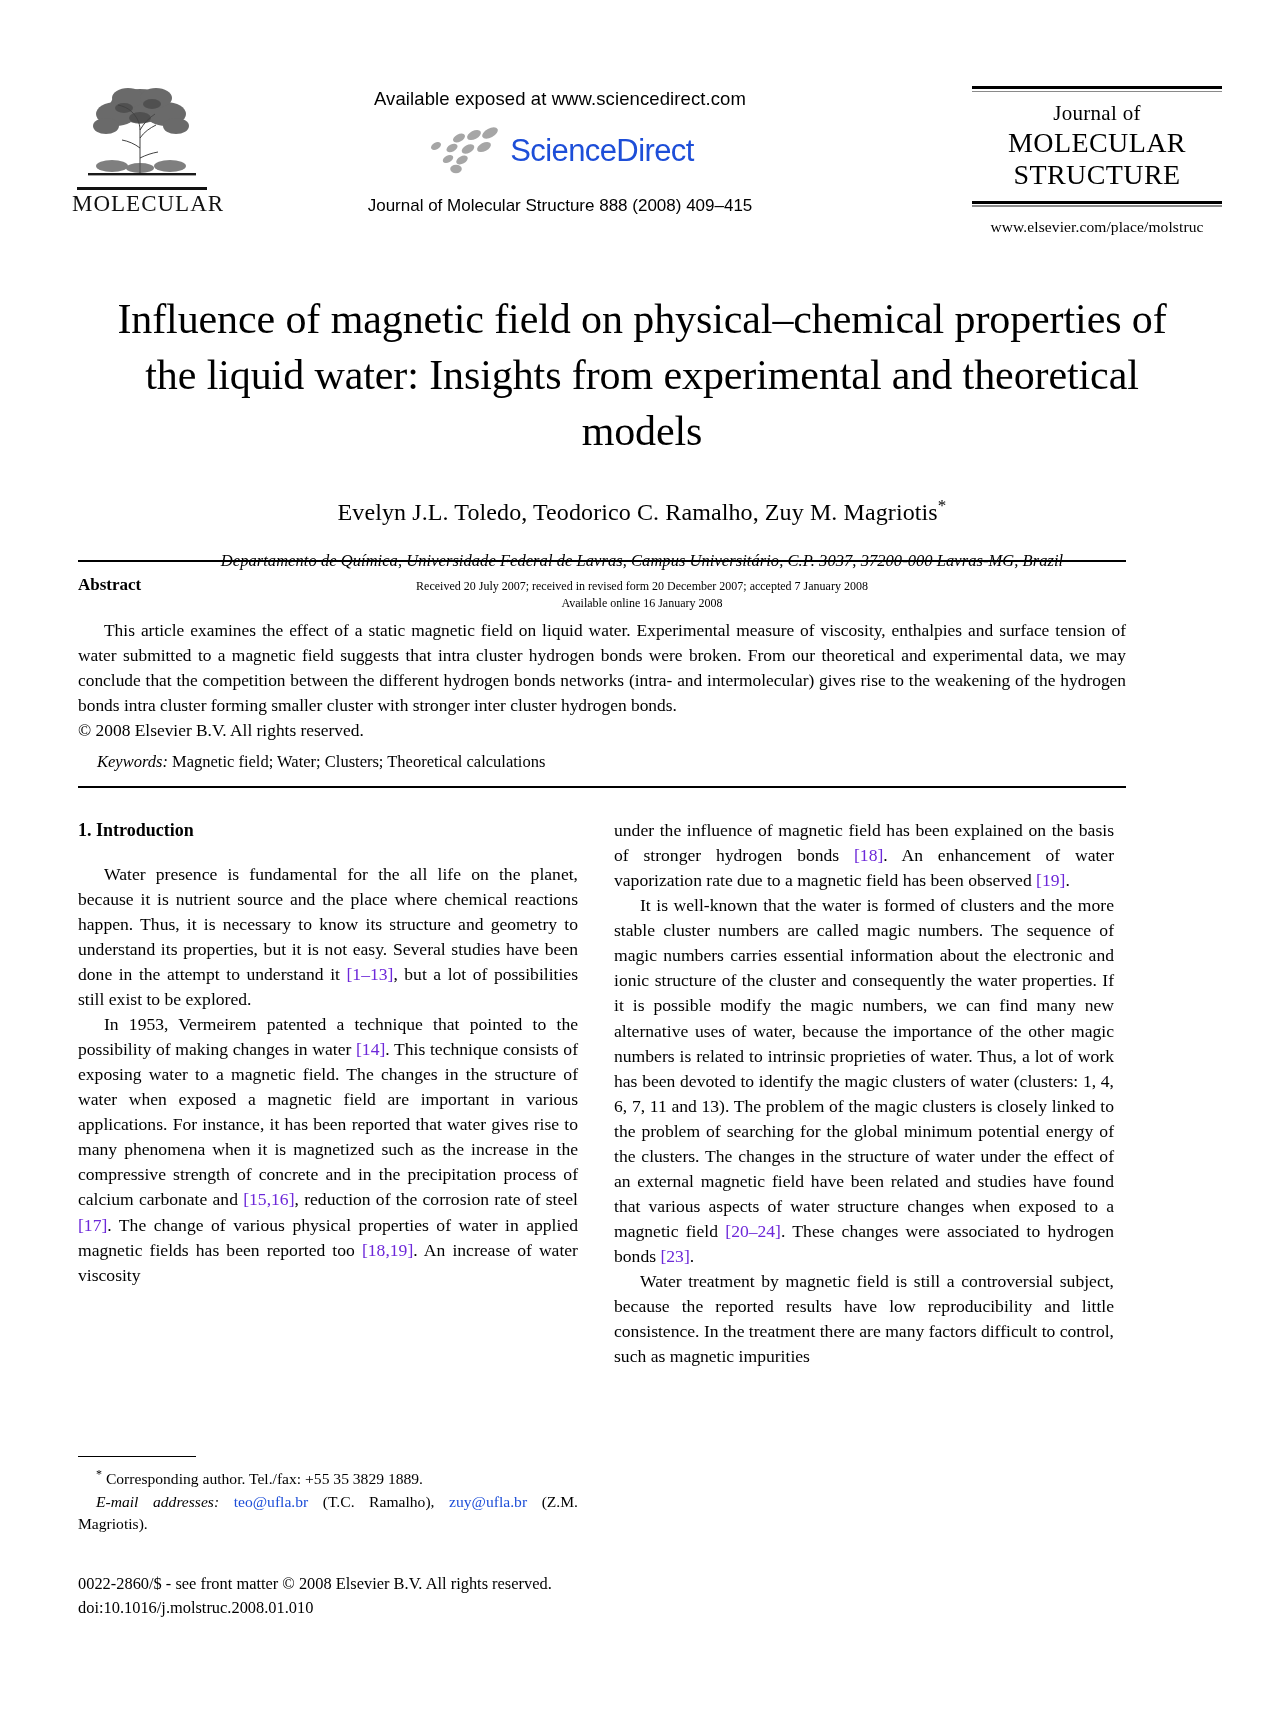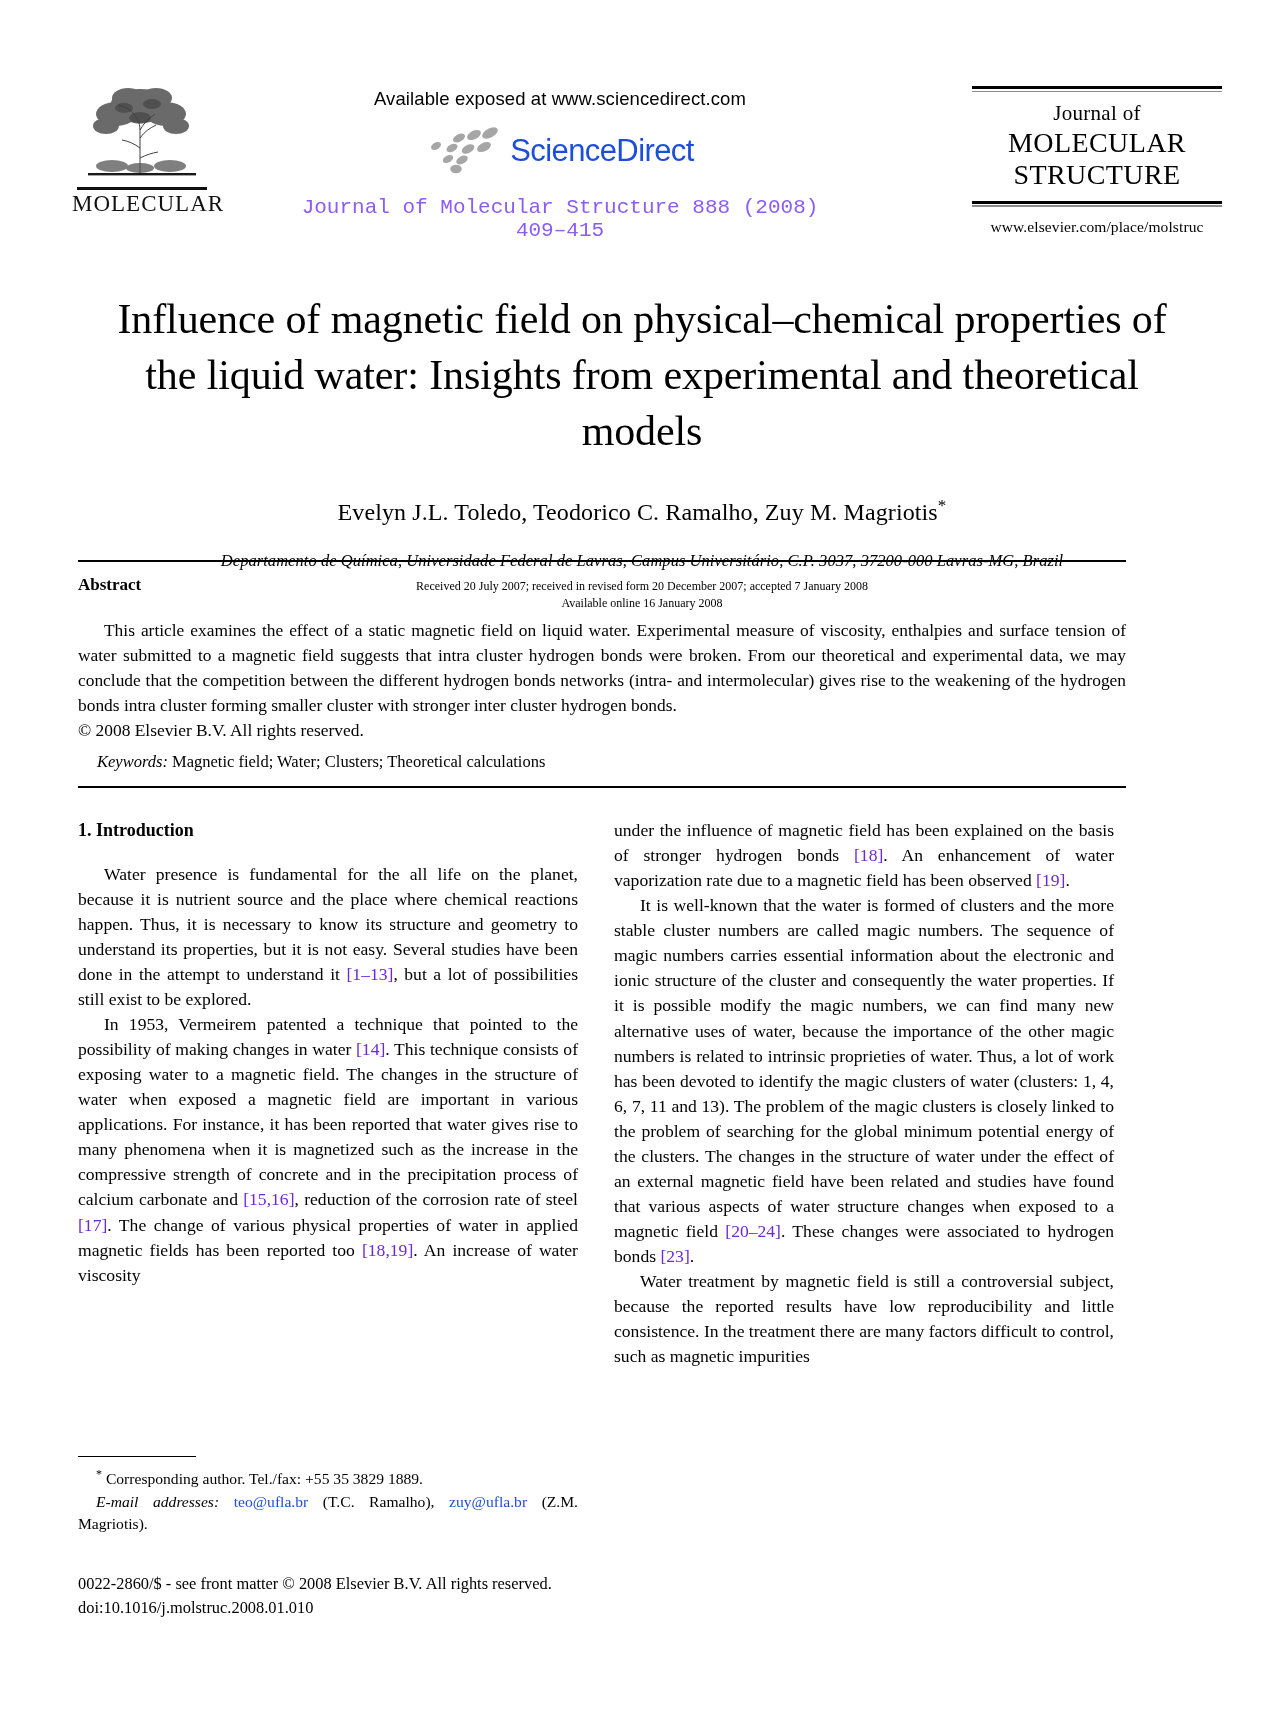--- a/index.html
+++ b/index.html
@@ -83,23 +83,23 @@
   }
   .sd-word {
     font-family: "Liberation Sans", sans-serif;
     font-size: 31px;
     color: #1d4ed8;
     letter-spacing: -0.6px;
     line-height: 1;
   }
   .journal-ref {
     margin-top: 20px;
-    font-family: Liberation Mono, monospace;
-    font-size: 21px;
-    color: #8b5cf6;
+    font-family: Liberation Sans, sans-serif;
+    font-size: 17px;
+    color: #000000;
   }
 
   .masthead {
     position: absolute;
     right: 62px;
     top: 86px;
     width: 250px;
     text-align: center;
   }
   .mh-rule-top, .mh-rule-bot {

